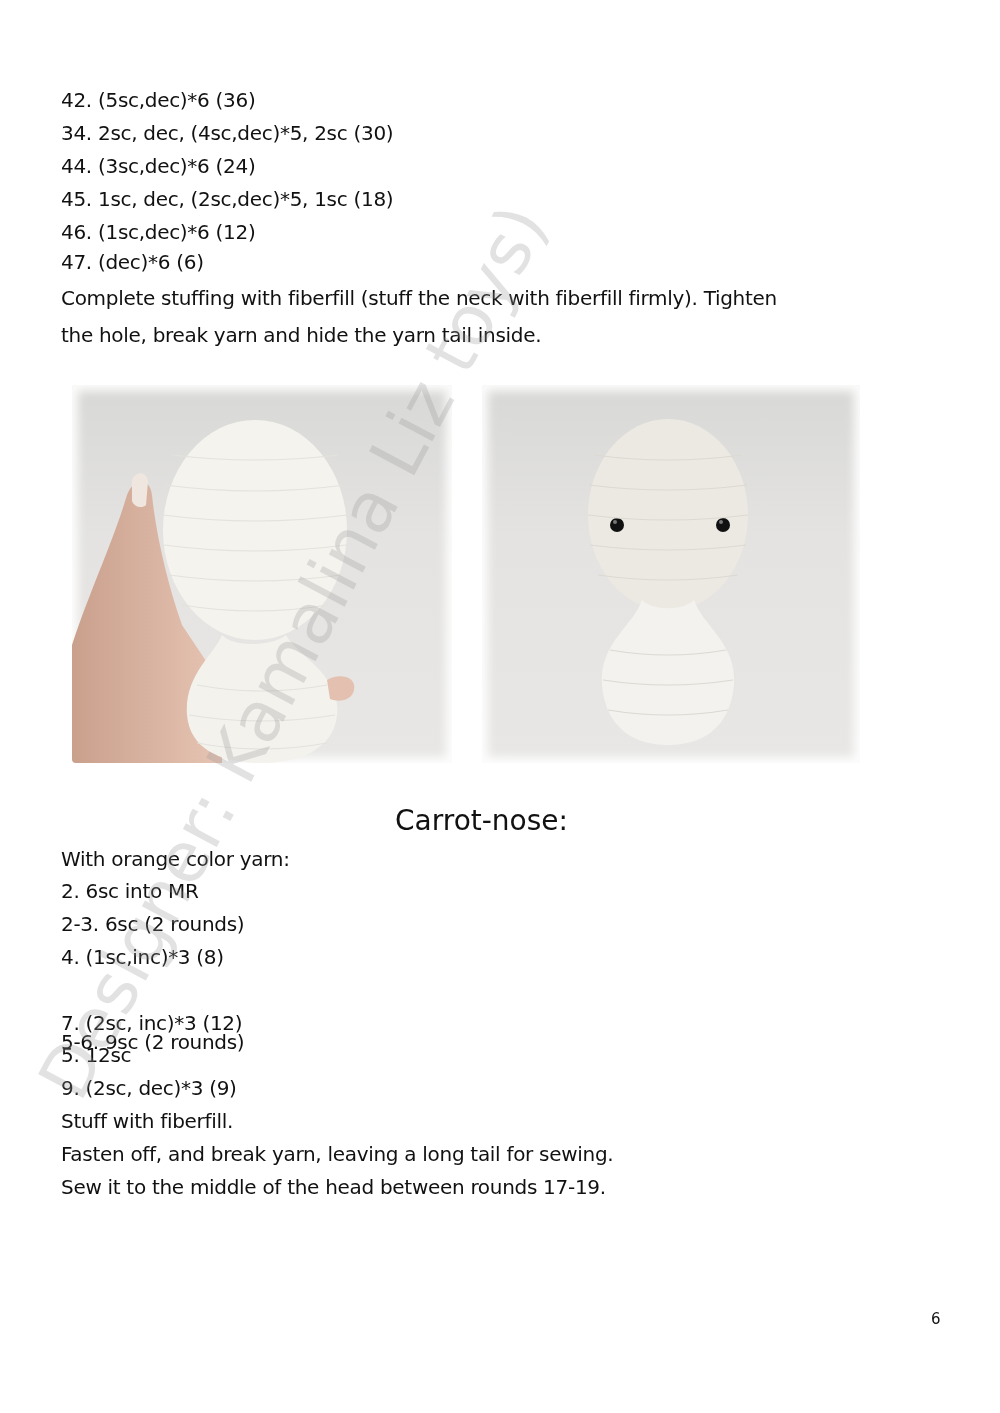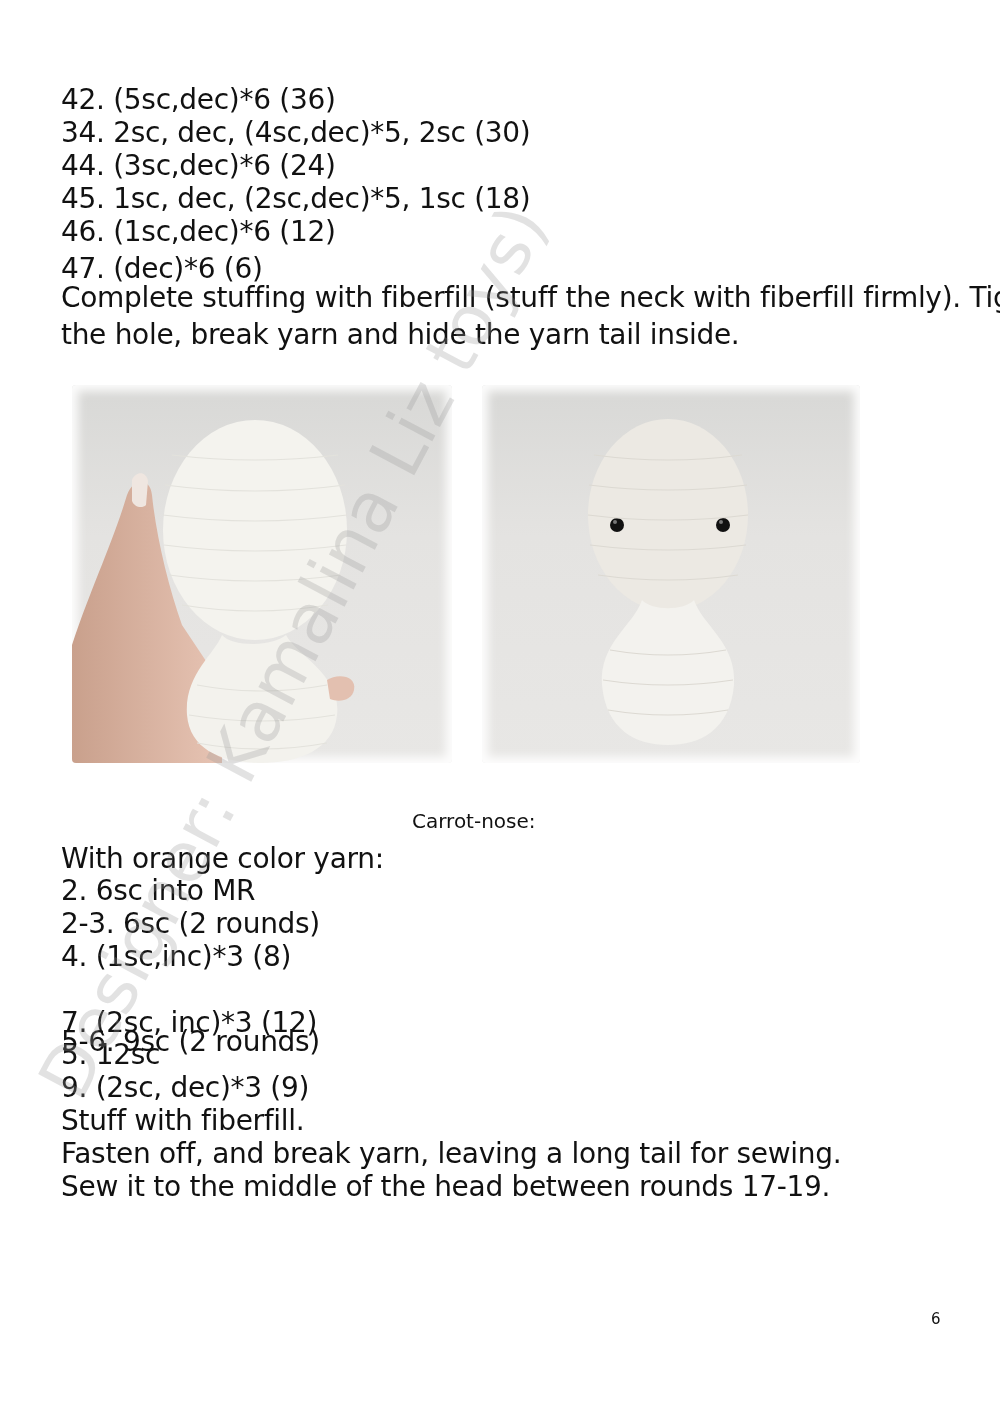--- a/index.html
+++ b/index.html
@@ -1,37 +1,37 @@
 <!DOCTYPE html>
 <html><head>
   <meta charset="utf-8">
   <style>
     html, body { margin: 0; padding: 0; background: #ffffff; }
     body { width: 1000px; height: 1413px; position: relative; overflow: hidden;
            font-family: "DejaVu Sans", sans-serif; color: #111; }
-    .line { position: absolute; left: 61px; font-size: 28px; line-height: 28px; white-space: nowrap; letter-spacing: -0.3px; }
-    .heading { position: absolute; left: 412px; top: 804px; font-size: 20px; line-height: 34px; white-space: nowrap; }
+    .line { position: absolute; left: 61px; font-size: 20px; line-height: 28px; white-space: nowrap; letter-spacing: -0.3px; }
+    .heading { position: absolute; left: 395px; top: 804px; font-size: 28px; line-height: 34px; white-space: nowrap; }
     .photo { position: absolute; top: 385px; height: 378px; border-radius: 4px;
              box-shadow: 0 0 10px 6px rgba(255,255,255,0.9) inset;
              background: linear-gradient(180deg,#d8d8d6 0%,#e4e3e1 40%,#e8e7e5 100%); overflow: hidden; }
     .photo1 { left: 72px; width: 380px; }
     .photo2 { left: 482px; width: 378px; }
     .page-num { position: absolute; left: 931px; top: 1310px; font-size: 15px; }
     .watermark { position: absolute; color: rgba(150,150,150,0.28); font-size: 70px; white-space: nowrap;
                  transform-origin: left bottom; pointer-events: none; }
   </style>
 </head>
 <body>
 
 <div class="line" style="top:86px">42. (5sc,dec)*6 (36)</div>
 <div class="line" style="top:119px">34. 2sc, dec, (4sc,dec)*5, 2sc (30)</div>
 <div class="line" style="top:152px">44. (3sc,dec)*6 (24)</div>
 <div class="line" style="top:185px">45. 1sc, dec, (2sc,dec)*5, 1sc (18)</div>
 <div class="line" style="top:218px">46. (1sc,dec)*6 (12)</div>
-<div class="line" style="top:255px">47. (dec)*6 (6)</div>
+<div class="line" style="top:248px">47. (dec)*6 (6)</div>
 <div class="line" style="top:284px">Complete stuffing with fiberfill (stuff the neck with fiberfill firmly). Tighten</div>
 <div class="line" style="top:321px">the hole, break yarn and hide the yarn tail inside.</div>
 
 <div class="photo photo1">
   <svg width="380" height="378" viewBox="0 0 380 378">
     <defs>
       <linearGradient id="skin" x1="0" y1="0" x2="1" y2="0">
         <stop offset="0" stop-color="#c9a08c"></stop>
           <stop offset="1" stop-color="#e7c4b4"></stop>
       </linearGradient>

